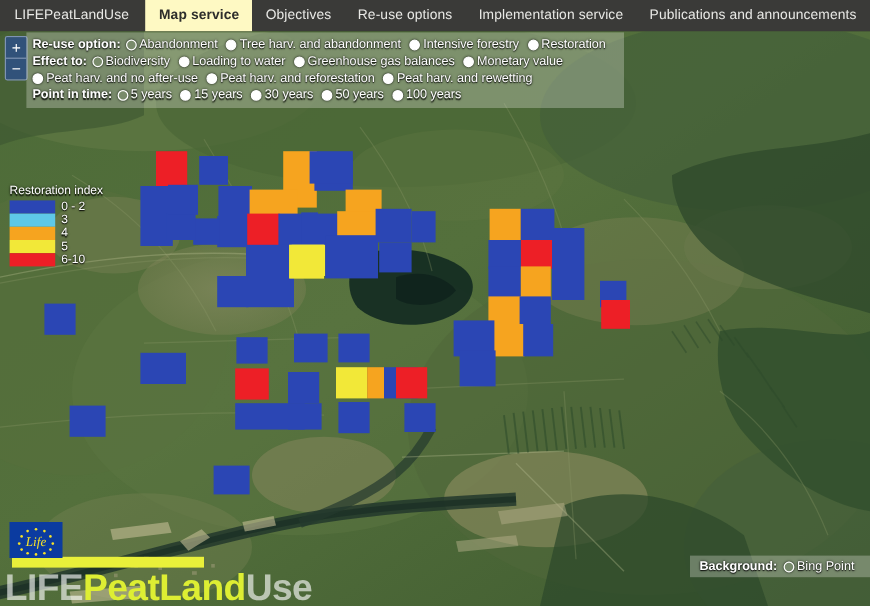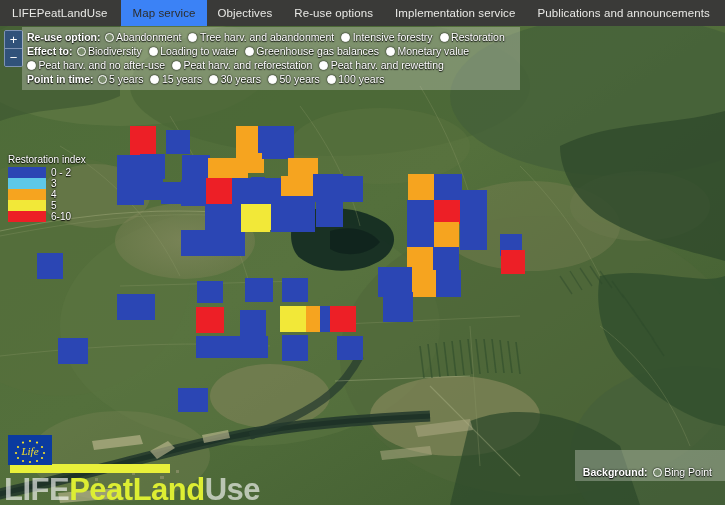--- a/index.html
+++ b/index.html
@@ -22,21 +22,21 @@
   }
   .nav-item{
     display:flex;align-items:center;
     padding:0 11px;
     color:#e9e9e6;
     white-space:nowrap;
     cursor:pointer;
     letter-spacing:.1px;
   }
   .nav-item.brand{font-weight:400;padding-left:12px;padding-right:14px;}
-  .nav-item.active{background:#3b82f6;color:#2d2d2b;}
+  .nav-item.active{background:#fef9c3;color:#2d2d2b;font-weight:bold;}
 
   
   #map{
     position:absolute;left:0;top:26px;width:725px;height:479px;
     overflow:hidden;
     background:#4b6233;
   }
   #map-canvas{position:absolute;left:0;top:0;width:725px;height:479px;}
   .cell{position:absolute;}
 
@@ -94,21 +94,21 @@
   #legend-title{margin-bottom:2px;font-size:10px;}
   .legend-row{display:flex;align-items:flex-start;height:11px;}
   .legend-swatch{width:38px;height:11px;flex:0 0 auto;}
   .legend-text{margin-left:5px;line-height:11px;}
 
   
   #bg-control{
     position:absolute;right:0;bottom:24px;
     z-index:40;
     background:rgba(238,238,232,.30);
-    padding:16px 6px 3px 8px;
+    padding:3px 6px 3px 8px;
     font-size:10.5px;color:#fff;
     text-shadow:0 1px 1px rgba(0,0,0,.85), 0 0 2px rgba(0,0,0,.9);
     display:flex;align-items:center;white-space:nowrap;
   }
   #bg-control .ctl-label{margin-right:5px;}
 
   
   #eu-logo{
     position:absolute;left:8px;bottom:40px;
     width:44px;height:30px;

